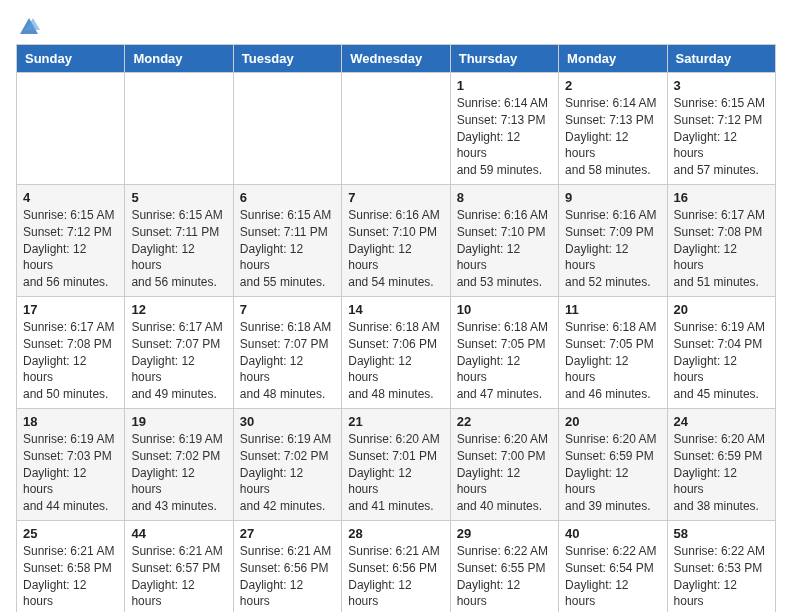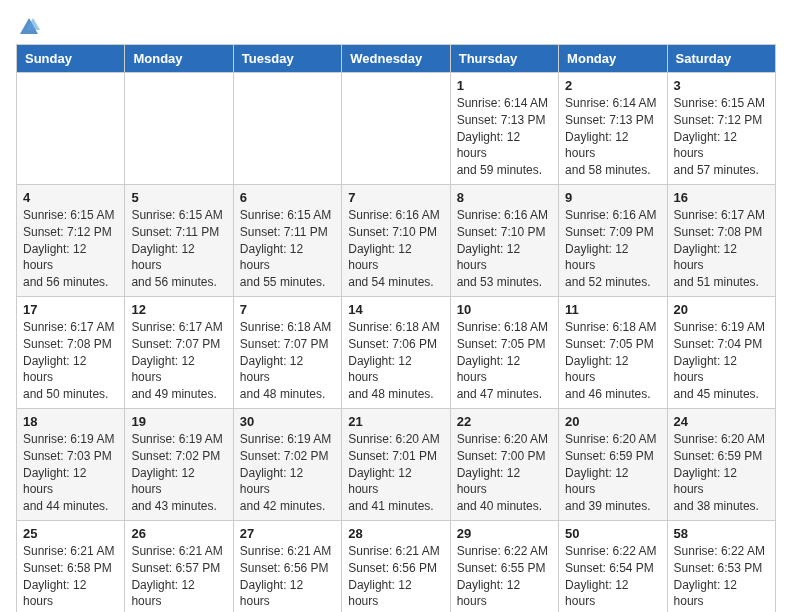--- a/index.html
+++ b/index.html
@@ -307,21 +307,21 @@
       </tr>
       <tr>
         <td>
           <div class="day-num">25</div>
           <div class="day-info" style="white-space: pre-line;">Sunrise: 6:21 AM
 Sunset: 6:58 PM
 Daylight: 12 hours
 and 37 minutes.</div>
         </td>
         <td>
-          <div class="day-num">26</div>
+          <div class="day-num">44</div>
           <div class="day-info" style="white-space: pre-line;">Sunrise: 6:21 AM
 Sunset: 6:57 PM
 Daylight: 12 hours
 and 36 minutes.</div>
         </td>
         <td>
           <div class="day-num">27</div>
           <div class="day-info" style="white-space: pre-line;">Sunrise: 6:21 AM
 Sunset: 6:56 PM
 Daylight: 12 hours
@@ -335,21 +335,21 @@
 and 34 minutes.</div>
         </td>
         <td>
           <div class="day-num">29</div>
           <div class="day-info" style="white-space: pre-line;">Sunrise: 6:22 AM
 Sunset: 6:55 PM
 Daylight: 12 hours
 and 33 minutes.</div>
         </td>
         <td>
-          <div class="day-num">50</div>
+          <div class="day-num">40</div>
           <div class="day-info" style="white-space: pre-line;">Sunrise: 6:22 AM
 Sunset: 6:54 PM
 Daylight: 12 hours
 and 32 minutes.</div>
         </td>
         <td>
           <div class="day-num">58</div>
           <div class="day-info" style="white-space: pre-line;">Sunrise: 6:22 AM
 Sunset: 6:53 PM
 Daylight: 12 hours

